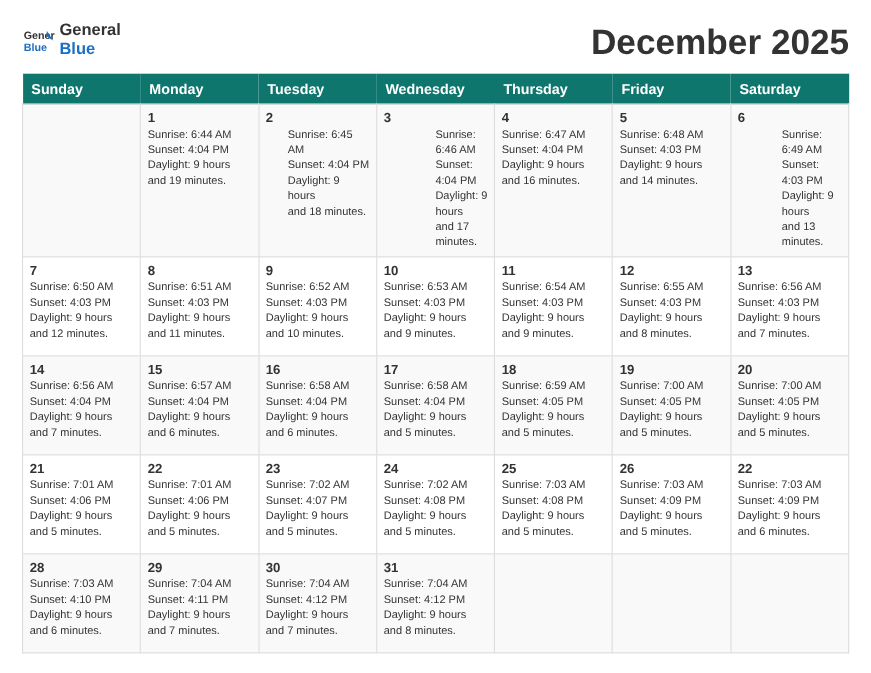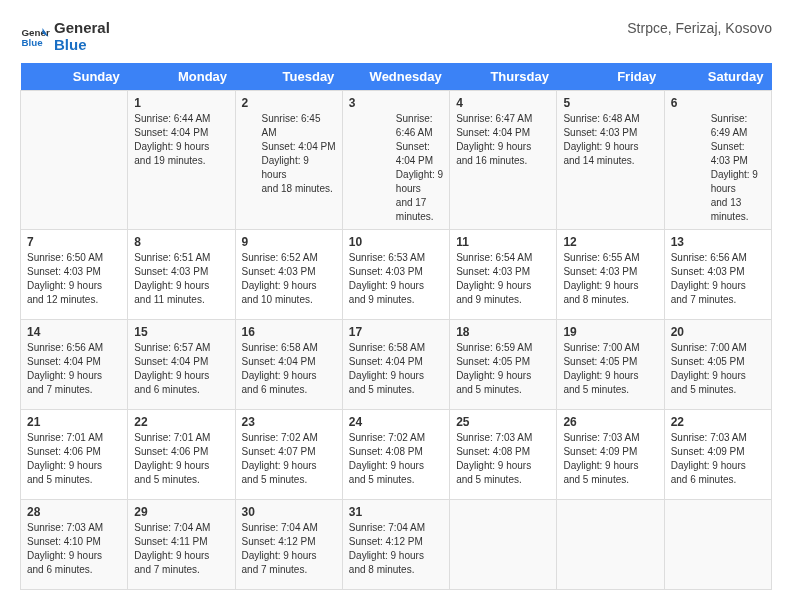--- a/index.html
+++ b/index.html
@@ -36,23 +36,23 @@
     .location {
       font-size: 14px;
       color: #555;
     }
     table {
       width: 100%;
       border-collapse: collapse;
       table-layout: fixed;
     }
     thead tr th {
-      background-color: #3b82f6;
+      background-color: #0f766e;
       color: #fff;
-      text-align: right;
+      text-align: left;
       padding: 6px 8px;
       font-size: 13px;
       font-weight: bold;
     }
     tbody tr td {
       border: 1px solid #ddd;
       vertical-align: top;
       padding: 5px 6px;
       font-size: 10.5px;
       color: #333;
@@ -86,21 +86,21 @@
       <text x="2" y="18" font-size="13" font-weight="bold" fill="#333">General</text>
       <text x="2" y="32" font-size="13" font-weight="bold" fill="#1a6fc4">Blue</text>
       <polygon points="30,8 38,20 30,15" fill="#1a6fc4"></polygon>
     </svg>
     <div style="display:flex;flex-direction:column;line-height:1.1;">
       <span style="font-size:15px;font-weight:bold;color:#333;">General</span>
       <span style="font-size:15px;font-weight:bold;color:#1a6fc4;">Blue</span>
     </div>
   </div>
   <div class="title-block">
-    <div class="location">Strpce, Ferizaj, Kosovo</div>
+    <div class="month-title">December 2025</div>
   </div>
 </div>
 
 <table>
   <thead>
     <tr>
     <th>Sunday</th>
         <th>Monday</th>
         <th>Tuesday</th>
         <th>Wednesday</th>

